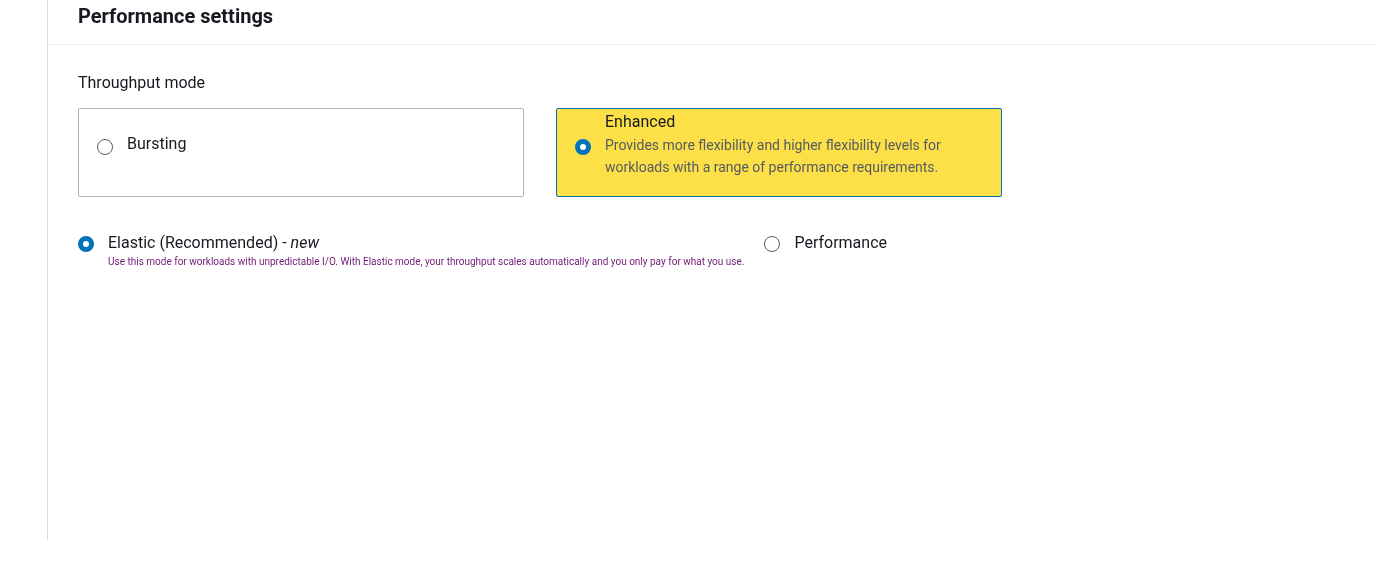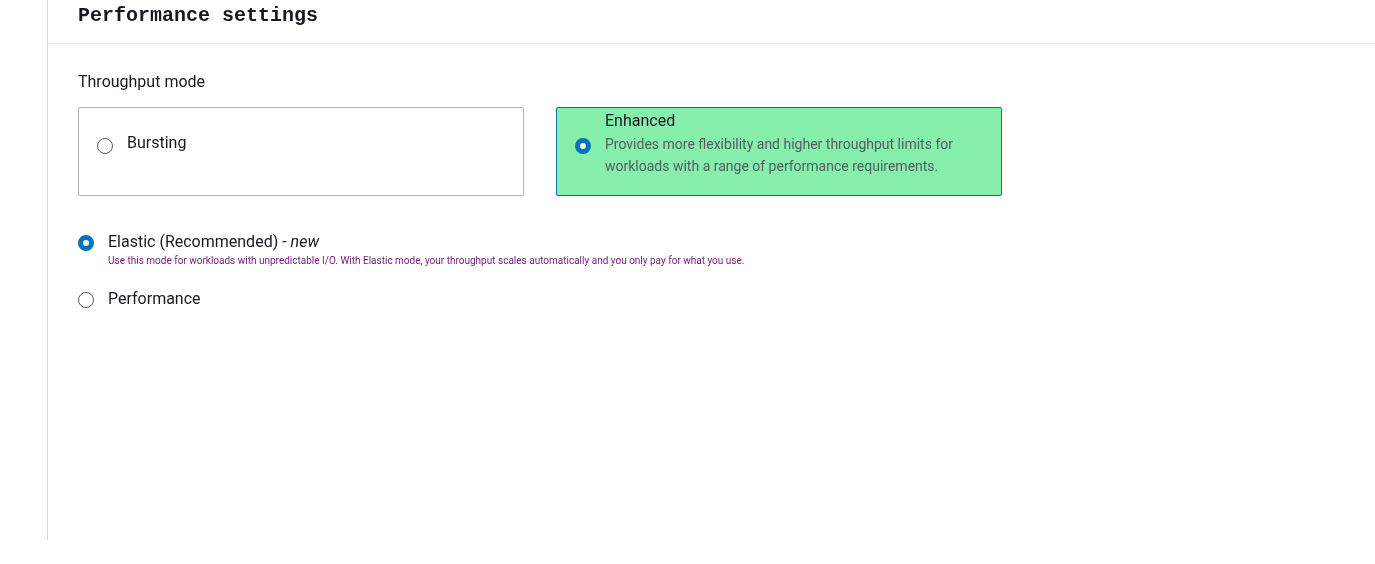--- a/index.html
+++ b/index.html
@@ -21,21 +21,20 @@
       border-right: 1px solid #d5dbdb;
       min-height: 540px;
     }
     .panel {
       flex: 1;
       padding: 0;
     }
     .panel-header {
       padding: 4px 36px 16px 30px;
       border-bottom: 1px solid #eaeded;
-      font-family: Liberation Mono, monospace;
     }
     .panel-header h2 {
       font-size: 20px;
       font-weight: 700;
       color: #16191f;
     }
     .panel-body {
       padding: 28px 30px 40px 30px;
     }
     .field-label {
@@ -74,21 +73,21 @@
       border-radius: 2px;
       padding: 3px 18px 18px 18px;
       background: #fff;
       cursor: pointer;
       display: flex;
       gap: 14px;
       align-items: center;
     }
     .tile.selected {
       border: 1px solid #0073bb;
-      background: #86efac;
+      background: #fde047;
     }
     .radio {
       flex: 0 0 16px;
       width: 16px;
       height: 16px;
       border: 1px solid #545b64;
       border-radius: 50%;
       margin-top: 3px;
       position: relative;
       background: #fff;
@@ -105,21 +104,21 @@
       color: #16191f;
       margin-bottom: 4px;
     }
     .tile-desc {
       font-size: 14px;
       color: #545b64;
       line-height: 1.55;
     }
     .sub-options {
       display: flex;
-      flex-direction: column;
+      flex-direction: row;
       gap: 20px;
       max-width: 940px;
     }
     .sub-radio-row {
       display: flex;
       gap: 14px;
       align-items: flex-start;
       cursor: pointer;
     }
     .sub-radio-row .radio {
@@ -164,21 +163,21 @@
         <div class="tile">
           <div class="radio"></div>
           <div class="tile-content">
             <div class="tile-title">Bursting</div>
           </div>
         </div>
         <div class="tile selected">
           <div class="radio checked"></div>
           <div class="tile-content">
             <div class="tile-title">Enhanced</div>
-            <div class="tile-desc">Provides more flexibility and higher throughput limits for workloads with a range of performance requirements.</div>
+            <div class="tile-desc">Provides more flexibility and higher flexibility levels for workloads with a range of performance requirements.</div>
           </div>
         </div>
       </div>
 
       <div class="sub-options">
         <div class="sub-radio-row">
           <div class="radio checked"></div>
           <div class="sub-content">
             <div class="sub-title">
               <span>Elastic (Recommended)</span><span class="suffix"> - </span><span class="new">new</span>

